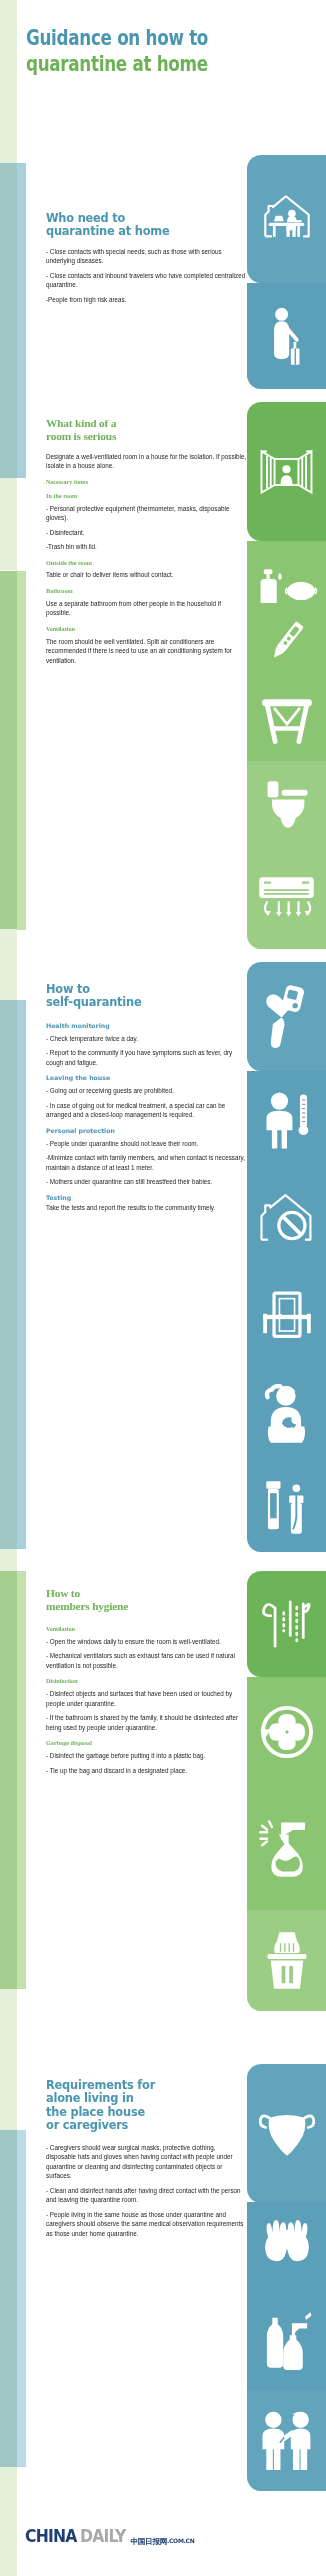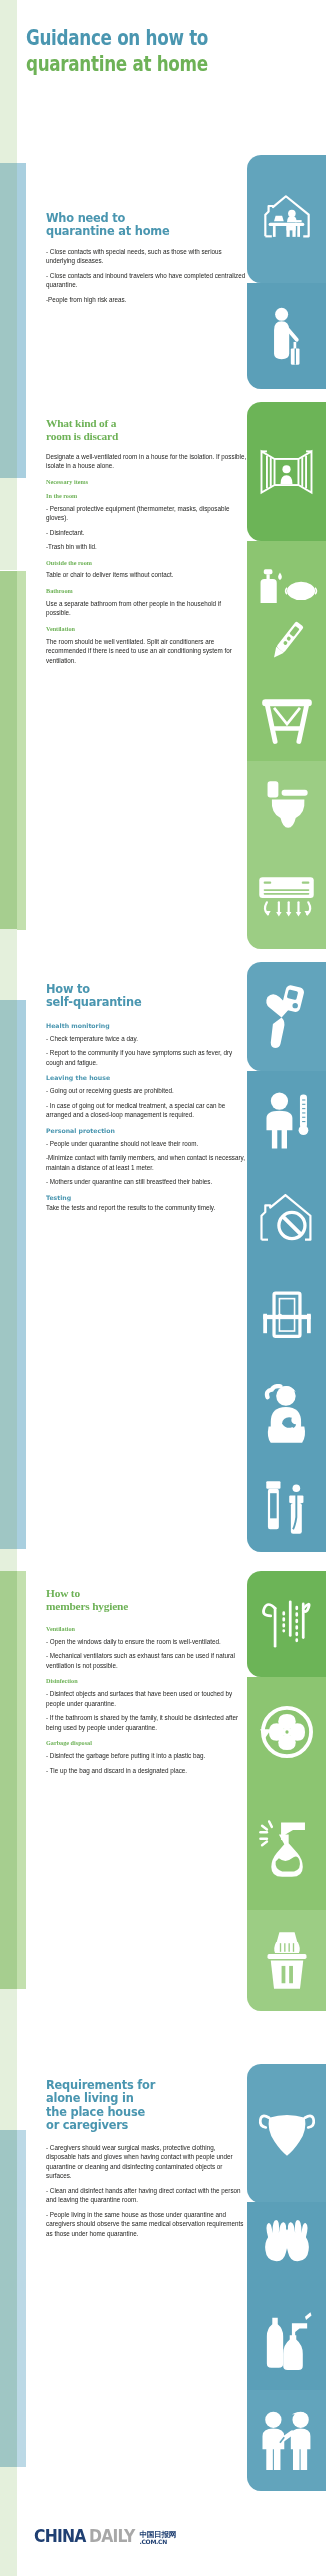--- a/index.html
+++ b/index.html
@@ -94,21 +94,21 @@
     margin-top: 4.9px;
   }
   .body-text.first { margin-top: 7.6px; }
 
   .teal-text  { color: #4a96b0; }
   .green-text { color: #6eb257; font-family: Liberation Serif, serif; }
 
   
   .footer-logo {
     position: absolute;
-    left: 34px;
+    left: 25px;
     top: 2526px;
     display: flex;
     align-items: flex-end;
   }
   .logo-china {
     font-family: "DejaVu Sans", sans-serif;
     font-weight: 700;
     font-size: 17px;
     color: #1f3f72;
     letter-spacing: -0.9px;
@@ -120,21 +120,21 @@
     font-weight: 700;
     font-size: 17px;
     color: #a8a8a8;
     letter-spacing: -0.9px;
     transform: scaleX(0.92);
     transform-origin: left bottom;
     margin-left: -1.1px;
   }
   .logo-cn {
     display: flex;
-    flex-direction: column;
+    flex-direction: row;
     align-items: flex-start;
     margin-left: 1.1px;
     margin-bottom: 0.5px;
   }
   .logo-cn-han {
     font-family: "DejaVu Sans", sans-serif;
     font-weight: 700;
     font-size: 7.6px;
     color: #1f3f72;
     line-height: 1;
@@ -313,21 +313,21 @@
             <path d="M60 76 l-5-8 h10 z"></path>
             <path d="M78 76 l-5-8 h10 z"></path>
             <path d="M94 74 l-5-8 h10 z"></path>
           </g>
         </svg>
       </span>
     </div>
 
     <div class="textcol" style="top:417px;">
       <div class="sec-title green-text">What kind of a</div>
-      <div class="sec-title green-text">room is discard</div>
+      <div class="sec-title green-text">room is serious</div>
       <div class="body-text first">Designate a well-ventilated room in a house for the isolation. If possible, isolate in a house alone.</div>
       <div class="sub-title green-text">Necessary items</div>
       <div class="sub-title green-text">In the room</div>
       <div class="body-text">- Personal protective equipment (thermometer, masks, disposable gloves).</div>
       <div class="body-text">- Disinfectant.</div>
       <div class="body-text">-Trash bin with lid.</div>
       <div class="sub-title green-text">Outside the room</div>
       <div class="body-text">Table or chair to deliver items without contact.</div>
       <div class="sub-title green-text">Bathroom</div>
       <div class="body-text">Use a separate bathroom from other people in the household if possible.</div>

